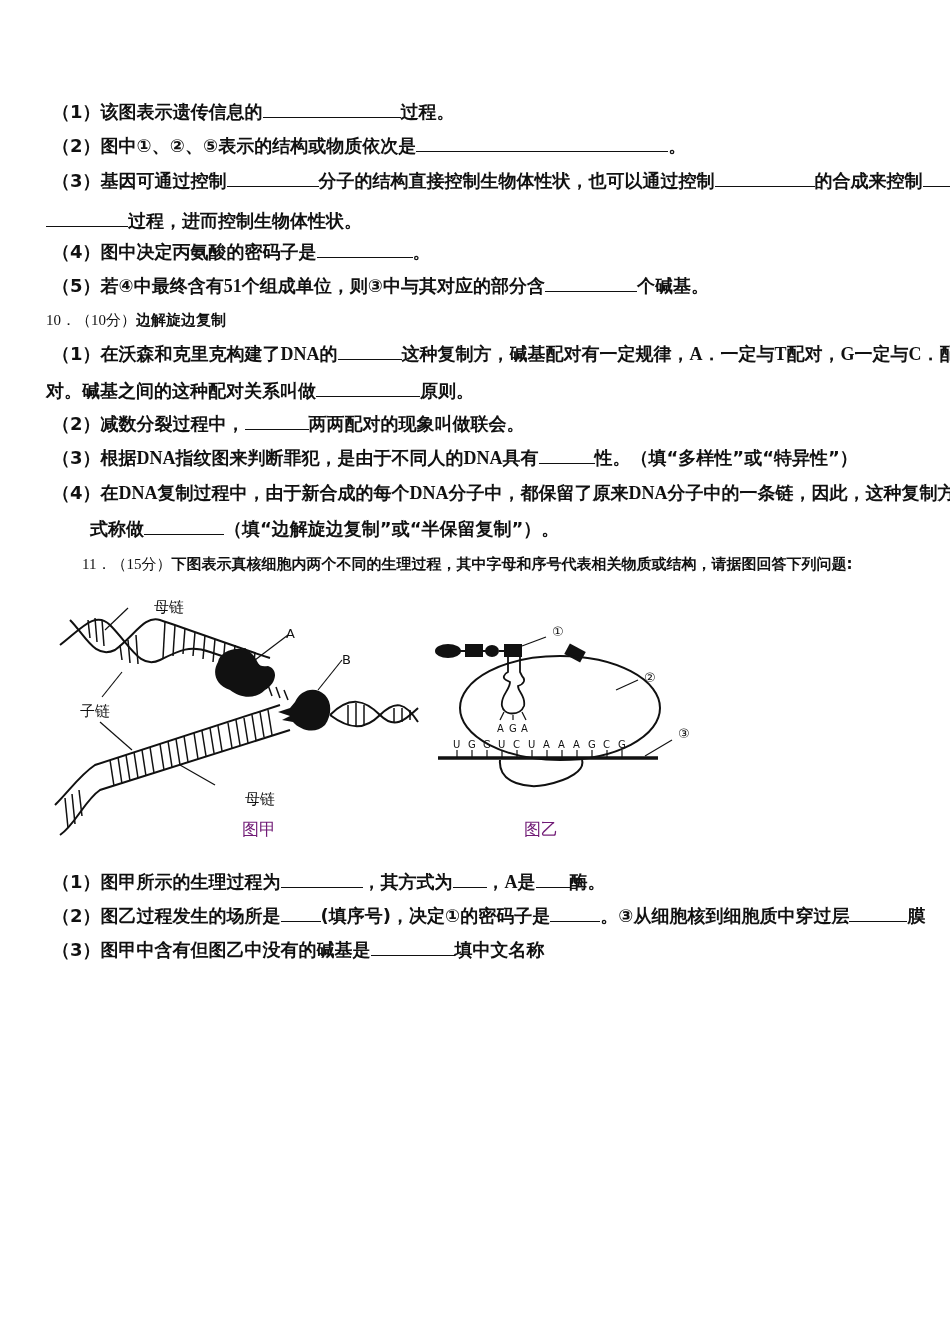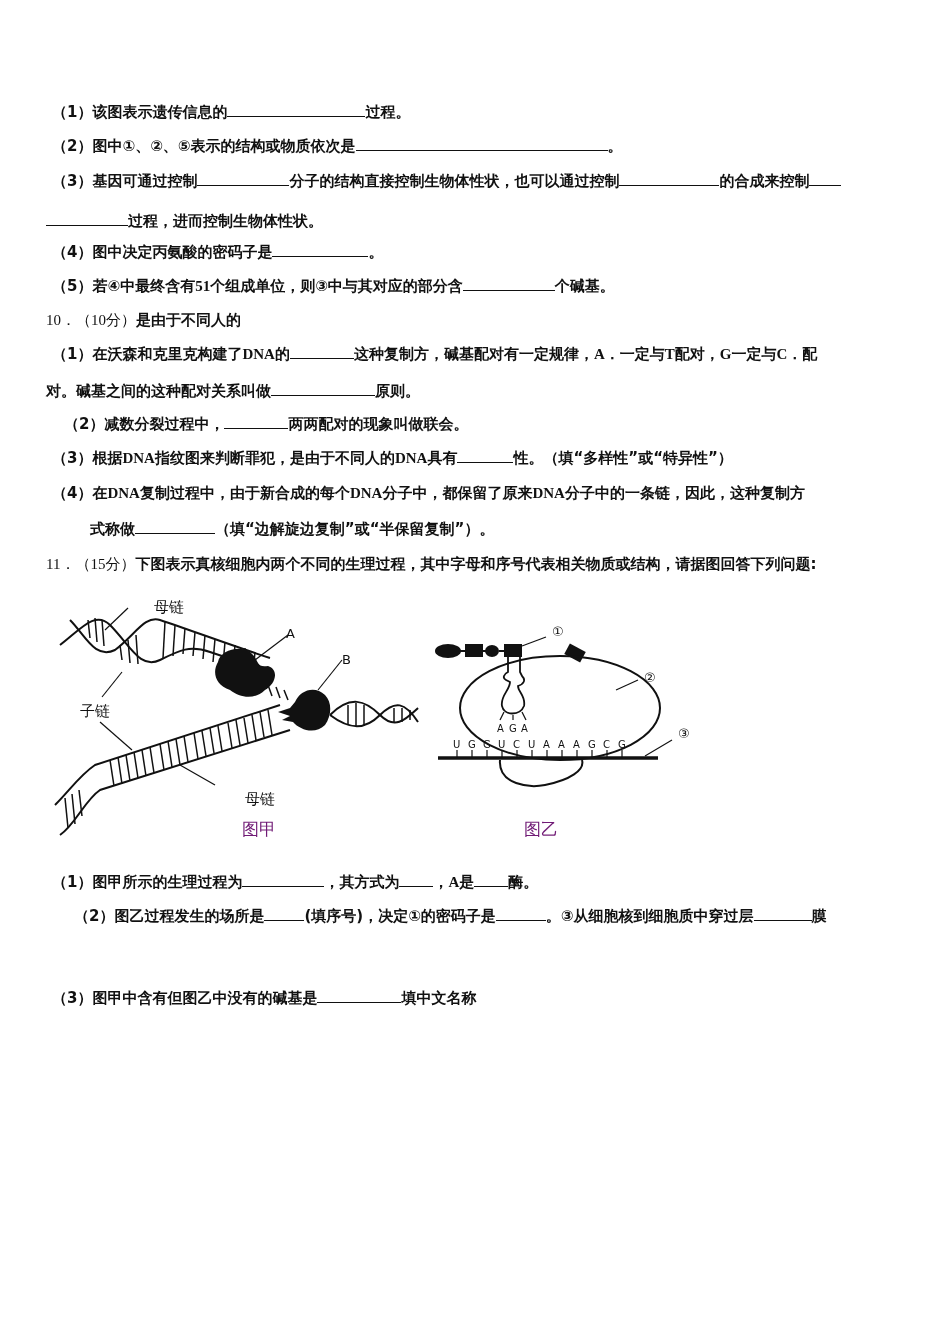--- a/index.html
+++ b/index.html
@@ -1,18 +1,18 @@
 <!DOCTYPE html>
 <html><head>
 <meta charset="utf-8">
 <style>
   html, body { margin: 0; padding: 0; background: #ffffff; }
   body { width: 950px; height: 1344px; position: relative; overflow: hidden;
          font-family: "DejaVu Sans", "Liberation Sans", sans-serif; color: #111; }
-  .line { position: absolute; left: 52px; font-size: 15px; line-height: 22px; white-space: nowrap; font-weight: bold; }
+  .line { position: absolute; left: 52px; font-size: 18px; line-height: 22px; white-space: nowrap; font-weight: bold; }
   .line.full { left: 46px; }
   .q-head { position: absolute; left: 46px; font-size: 15px; line-height: 22px; white-space: nowrap; font-weight: bold; }
   .q-head .num { font-family: "Liberation Serif", serif; font-weight: normal; }
   .q-head .pts { font-family: "Liberation Serif", serif; font-weight: normal; }
   .blank { display: inline-block; border-bottom: 1.5px solid #111; height: 15px; vertical-align: baseline; }
   .latin { font-family: "Liberation Serif", serif; font-weight: bold; }
   .figure { position: absolute; }
   .caption { position: absolute; font-size: 17px; font-family: Liberation Serif, serif; color: #701a75; }
   svg text { font-family: "DejaVu Sans", sans-serif; }
 </style>
@@ -32,42 +32,42 @@
   <span class="blank" style="width:82px;"></span><span>过程，进而控制生物体性状。</span>
 </div>
 <div class="line" style="top:241px;">
   <span>（4）图中决定丙氨酸的密码子是</span><span class="blank" style="width:96px;"></span><span>。</span>
 </div>
 <div class="line" style="top:275px;">
   <span>（5）若④中最终含有</span><span class="latin">51</span><span>个组成单位，则③中与其对应的部分含</span><span class="blank" style="width:92px;"></span><span>个碱基。</span>
 </div>
 
 <div class="q-head" style="top:309px;">
-  <span class="num">10．</span><span class="pts">（10分）</span><span>是由于不同人的</span>
+  <span class="num">10．</span><span class="pts">（10分）</span><span>边解旋边复制</span>
 </div>
 <div class="line" style="top:343px;">
   <span>（1）在沃森和克里克构建了</span><span class="latin">DNA</span><span>的</span><span class="blank" style="width:64px;"></span><span>这种复制方，碱基配对有一定规律，</span><span class="latin">A．</span><span>一定与</span><span class="latin">T</span><span>配对，</span><span class="latin">G</span><span>一定与</span><span class="latin">C．</span><span>配</span>
 </div>
 <div class="line full" style="top:380px;">
   <span>对。碱基之间的这种配对关系叫做</span><span class="blank" style="width:104px;"></span><span>原则。</span>
 </div>
-<div class="line" style="top:413px;margin-left:12px;">
+<div class="line" style="top:413px;">
   <span>（2）减数分裂过程中，</span><span class="blank" style="width:64px;"></span><span>两两配对的现象叫做联会。</span>
 </div>
 <div class="line" style="top:447px;">
   <span>（3）根据</span><span class="latin">DNA</span><span>指纹图来判断罪犯，是由于不同人的</span><span class="latin">DNA</span><span>具有</span><span class="blank" style="width:56px;"></span><span>性。（填“多样性”或“特异性”）</span>
 </div>
 <div class="line" style="top:482px;">
   <span>（4）在</span><span class="latin">DNA</span><span>复制过程中，由于新合成的每个</span><span class="latin">DNA</span><span>分子中，都保留了原来</span><span class="latin">DNA</span><span>分子中的一条链，因此，这种复制方</span>
 </div>
 <div class="line full" style="top:518px;margin-left:44px;">
   <span>式称做</span><span class="blank" style="width:80px;"></span><span>（填“边解旋边复制”或“半保留复制”）。</span>
 </div>
 
-<div class="q-head" style="top:553px;">
+<div class="q-head" style="top:553px;margin-left:36px;">
   <span class="num">11．</span><span class="pts">（15分）</span><span>下图表示真核细胞内两个不同的生理过程，其中字母和序号代表相关物质或结构，请据图回答下列问题:</span>
 </div>
 
 <div class="figure" style="left:50px; top:590px; width:380px; height:260px;">
   <svg width="380" height="260" viewBox="0 0 380 260">
 
     <path d="M10,55 C30,40 45,20 60,35 C80,55 90,80 110,70 C130,60 140,55 160,62 L220,82" fill="none" stroke="#111" stroke-width="2"></path>
     <path d="M20,30 C35,45 45,70 65,60 C85,45 95,25 110,30 C140,40 180,55 220,68" fill="none" stroke="#111" stroke-width="2"></path>
     <g stroke="#111" stroke-width="1.5">
       <line x1="38" y1="30" x2="40" y2="48"></line>
@@ -210,18 +210,18 @@
       <text x="183" y="138">C</text>
       <text x="198" y="138">G</text>
     </g>
   </svg>
   <div class="caption" style="left:104px; top:208px;">图乙</div>
 </div>
 
 <div class="line" style="top:871px;">
   <span>（1）图甲所示的生理过程为</span><span class="blank" style="width:82px;"></span><span>，其方式为</span><span class="blank" style="width:34px;"></span><span>，</span><span class="latin">A</span><span>是</span><span class="blank" style="width:34px;"></span><span>酶。</span>
 </div>
-<div class="line" style="top:905px;margin-left:22px;">
+<div class="line" style="top:905px;">
   <span>（2）图乙过程发生的场所是</span><span class="blank" style="width:40px;"></span><span>(填序号)，决定①的密码子是</span><span class="blank" style="width:50px;"></span><span>。③从细胞核到细胞质中穿过层</span><span class="blank" style="width:58px;"></span><span>膜</span>
 </div>
-<div class="line" style="top:939px;margin-top:48px;">
+<div class="line" style="top:939px;">
   <span>（3）图甲中含有但图乙中没有的碱基是</span><span class="blank" style="width:84px;"></span><span>填中文名称</span>
 </div>
 
 </body></html>

